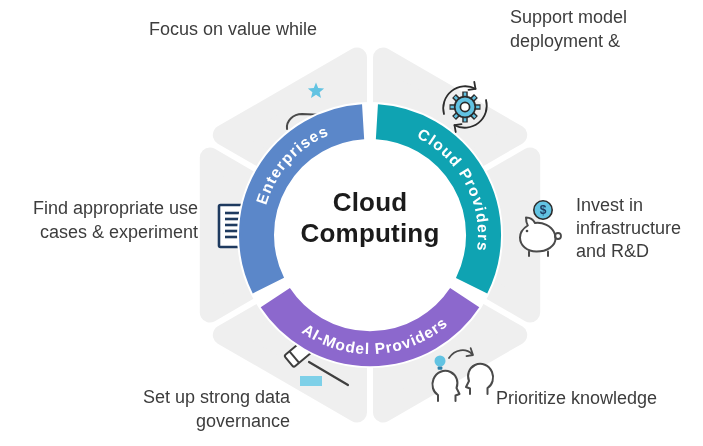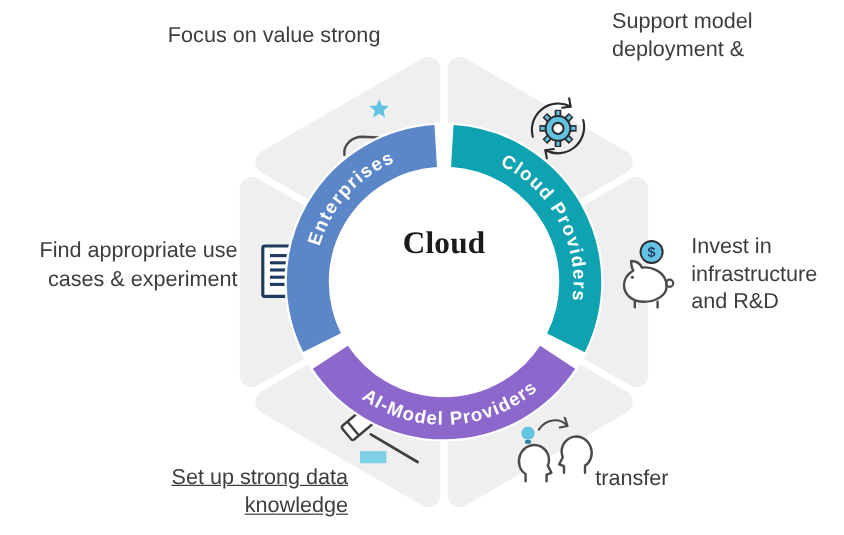--- a/index.html
+++ b/index.html
@@ -11,27 +11,27 @@
   .benefit{
     position:absolute;font-size:18px;line-height:24px;color:#3d3d3d;
   }
   .benefit span{display:block;}
   .al-right{text-align:right;}
   .al-left{text-align:left;}
   .b-tl{left:117px;top:17px;width:200px;}
   .b-tr{left:510px;top:5px;width:212px;}
   .b-ml{left:-2px;top:196px;width:200px;}
   .b-mr{left:576px;top:194px;width:150px;line-height:23px;}
-  .b-bl{left:90px;top:385px;width:200px;text-decoration:underline;}
+  .b-bl{left:90px;top:385px;width:200px;}
   .b-br{left:496px;top:386px;width:200px;}
   .center-title{
     position:absolute;left:260px;top:187px;width:220px;text-align:center;
     font-size:26px;line-height:31px;font-weight:700;color:#1b1b1b;letter-spacing:.2px;
   }
-  .center-title span{display:block;font-family:Liberation Serif, serif;}
+  .center-title span{display:block;}
   .ring-label{font-weight:700;font-size:15.5px;fill:#ffffff;letter-spacing:1.2px;}
   .ring-label-ai{letter-spacing:1px;}
 </style>
 </head>
 <body>
 
 <div id="stage">
 
   <svg id="diagram-svg" width="703" height="446" viewBox="0 0 703 446">
 
@@ -147,39 +147,40 @@
     <text class="ring-label">
       <textPath href="#arc-cp" startOffset="50%" text-anchor="middle">Cloud Providers</textPath>
     </text>
     <text class="ring-label ring-label-ai">
       <textPath href="#arc-ai" startOffset="50%" text-anchor="middle">AI-Model Providers</textPath>
     </text>
   </svg>
 
   <div class="center-title">
     <span>Cloud</span>
+    <span>Computing</span>
   </div>
 
   <div class="benefit b-tl al-right">
-    <span>Focus on value strong</span>
+    <span>Focus on value while</span>
   </div>
   <div class="benefit b-tr al-left">
     <span>Support model</span>
     <span>deployment &amp;</span>
   </div>
   <div class="benefit b-ml al-right">
     <span>Find appropriate use</span>
     <span>cases &amp; experiment</span>
   </div>
   <div class="benefit b-mr al-left">
     <span>Invest in</span>
     <span>infrastructure</span>
     <span>and R&amp;D</span>
   </div>
   <div class="benefit b-bl al-right">
     <span>Set up strong data</span>
-    <span>knowledge</span>
+    <span>governance</span>
   </div>
   <div class="benefit b-br al-left">
-    <span>transfer</span>
+    <span>Prioritize knowledge</span>
   </div>
 
 </div>
 
 </body></html>

